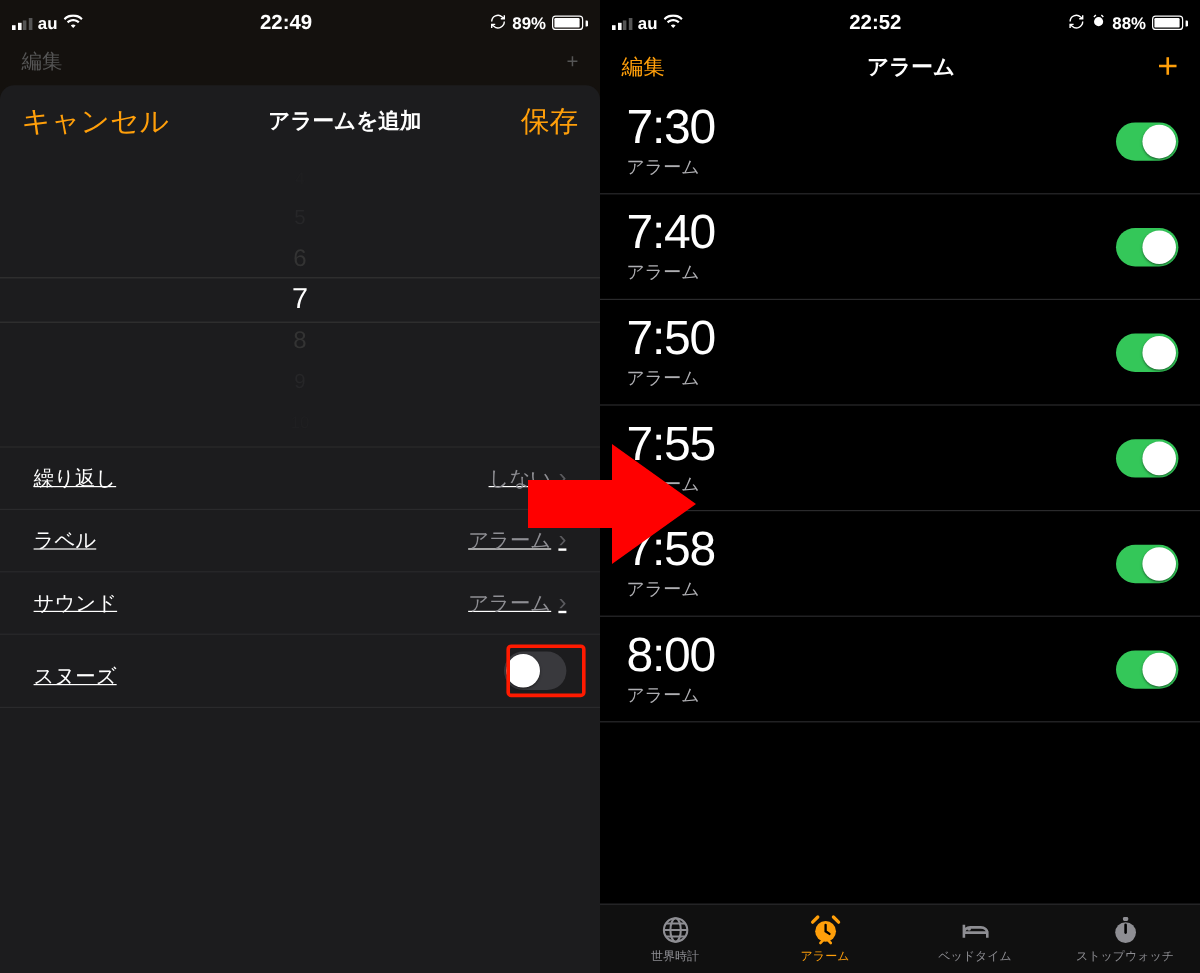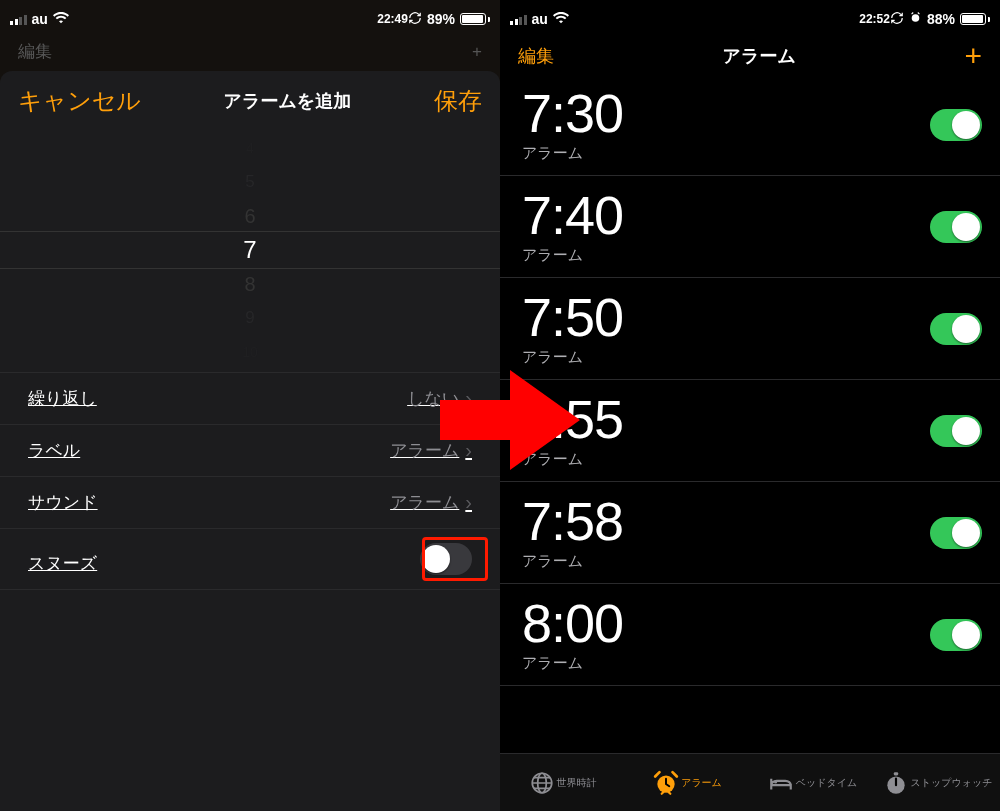--- a/index.html
+++ b/index.html
@@ -26,21 +26,21 @@
     height: 34px;
     display: flex;
     align-items: center;
     justify-content: space-between;
     padding: 4px 10px 0 10px;
     font-size: 14px;
     font-weight: 600;
     color: #fff;
   }
   .status-left, .status-right { display: flex; align-items: center; gap: 5px; }
-  .status-center { flex:1; text-align:right; font-size:12px; }
+  .status-center { flex:1; text-align:center; font-size:17px; }
   .bars { display:flex; align-items:flex-end; gap:1.5px; height:12px;}
   .bars span { width:3px; background:#fff; display:block;}
   .bars span.off { background:#555;}
   .bars span:nth-child(1){height:4px}
   .bars span:nth-child(2){height:6px}
   .bars span:nth-child(3){height:8px}
   .bars span:nth-child(4){height:10px}
   .wifi svg{width:16px;height:12px;fill:#fff}
   .battery { display:flex; align-items:center; gap:2px;}
   .battery-body{ width:26px;height:12px;border:1px solid #fff;border-radius:3px;position:relative;}
@@ -111,29 +111,29 @@
   .nav-header .edit{color:#ff9f0a;font-size:18px;}
   .nav-header .title{color:#fff;font-size:18px;font-weight:600;}
   .nav-header .plus{color:#ff9f0a;font-size:30px;font-weight:300;line-height:20px;}
   .alarm-list{}
   .alarm-row{
     display:flex;align-items:center;justify-content:space-between;
     padding:12px 18px 12px 22px;
     border-bottom:1px solid #2a2a2c;
   }
   .alarm-left{}
-  .alarm-time{font-size:54px;font-weight:300;color:#fff;letter-spacing:-1px;line-height:1;}
+  .alarm-time{font-size:40px;font-weight:300;color:#fff;letter-spacing:-1px;line-height:1;}
   .alarm-label{font-size:15px;color:#aeaeb2;margin-top:4px;}
   
   .tabbar{
     position:absolute;bottom:0;left:0;right:0;height:58px;
     background:#141414cc;border-top:1px solid #2a2a2c;
     display:flex;
   }
-  .tab{flex:1;display:flex;flex-direction:row;align-items:center;justify-content:center;gap:2px;color:#8e8e93;font-size:10px;}
+  .tab{flex:1;display:flex;flex-direction:column;align-items:center;justify-content:center;gap:2px;color:#8e8e93;font-size:10px;}
   .tab.active{color:#ff9f0a;}
   .tab svg{width:26px;height:26px;fill:currentColor;}
   
   .arrow{
     position:absolute;left:440px;top:370px;width:140px;height:100px;
     z-index:50;pointer-events:none;
   }
 </style>
 </head>
 <body>

